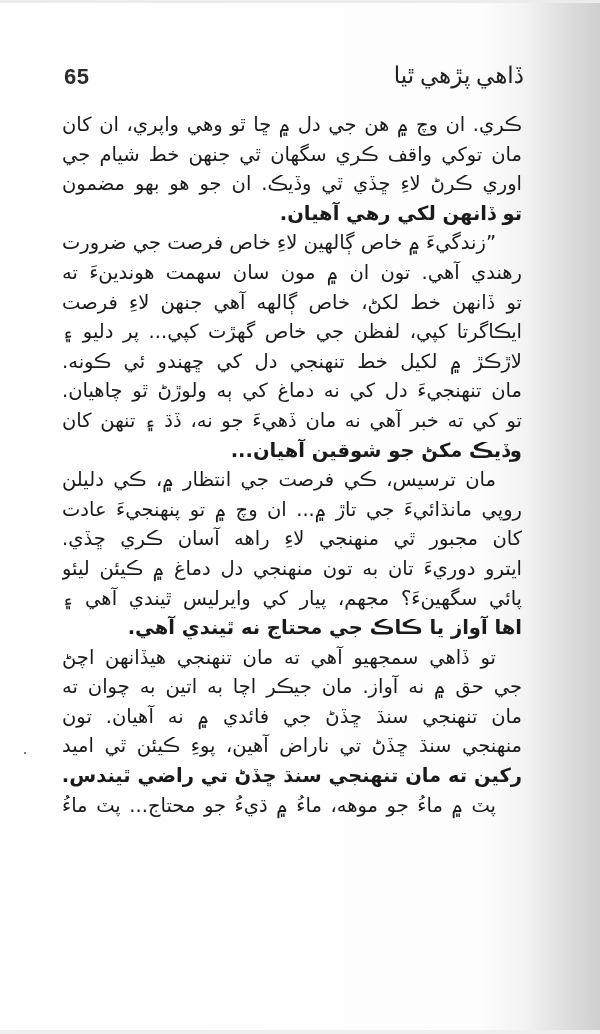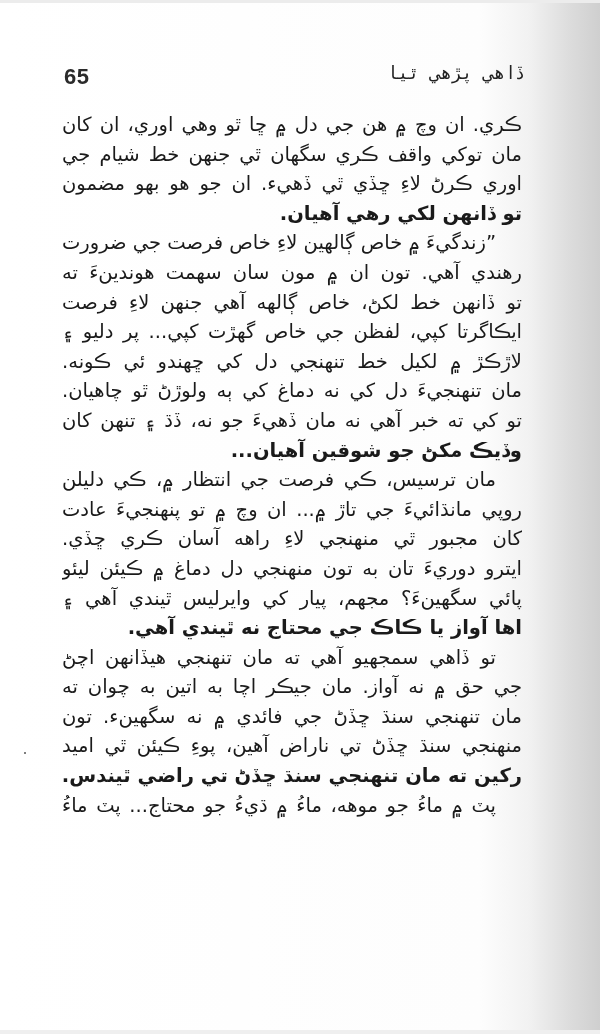--- a/index.html
+++ b/index.html
@@ -34,22 +34,22 @@
       font-weight: bold;
       color: #2b2b2b;
       letter-spacing: 0.5px;
       text-align: center;
     }
     .running-head {
       position: absolute;
       right: 76px;
       top: 62px;
       direction: rtl;
-      font-family: Liberation Mono, monospace;
-      font-size: 18px;
+      font-family: Liberation Serif, serif;
+      font-size: 23px;
       color: #222;
       white-space: nowrap;
     }
     .body-text {
       position: absolute;
       left: 62px;
       width: 460px;
       top: 110px;
       direction: rtl;
       font-family: "DejaVu Sans", sans-serif;
@@ -82,44 +82,44 @@
 <body>
 
 <div class="page">
   <div class="top-edge"></div>
 
   <div class="page-number">65</div>
   <div class="running-head">ڏاهي پڙهي ٿيا</div>
 
   <div class="body-text">
 
-    <div class="line">ڪري. ان وچ ۾ هن جي دل ۾ ڇا ٿو وهي اوري، ان کان</div>
+    <div class="line">ڪري. ان وچ ۾ هن جي دل ۾ ڇا ٿو وهي واپري، ان کان</div>
     <div class="line">مان توکي واقف ڪري سگهان ٿي جنهن خط شيام جي</div>
-    <div class="line">اوري ڪرڻ لاءِ ڇڏي ٿي ڏهيء. ان جو هو بهو مضمون</div>
+    <div class="line">اوري ڪرڻ لاءِ ڇڏي ٿي وڏيڪ. ان جو هو بهو مضمون</div>
     <div class="line last">تو ڏانهن لکي رهي آهيان.</div>
 
     <div class="line indent">”زندگيءَ ۾ خاص ڳالهين لاءِ خاص فرصت جي ضرورت</div>
     <div class="line">رهندي آهي. تون ان ۾ مون سان سهمت هوندينءَ ته</div>
     <div class="line">تو ڏانهن خط لکڻ، خاص ڳالهه آهي جنهن لاءِ فرصت</div>
     <div class="line">ايڪاگرتا کپي، لفظن جي خاص گهڙت کپي... پر دليو ۽</div>
     <div class="line">لاڙڪڙ ۾ لکيل خط تنهنجي دل کي ڇهندو ئي ڪونه.</div>
     <div class="line">مان تنهنجيءَ دل کي نه دماغ کي ٻه ولوڙڻ ٿو چاهيان.</div>
     <div class="line">تو کي ته خبر آهي نه مان ڏهيءَ جو نه، ڏڌ ۽ تنهن کان</div>
     <div class="line last">وڏيڪ مکڻ جو شوقين آهيان...</div>
 
     <div class="line indent">مان ترسيس، ڪي فرصت جي انتظار ۾، ڪي دليلن</div>
     <div class="line">روپي مانڌائيءَ جي تاڙ ۾... ان وچ ۾ تو پنهنجيءَ عادت</div>
     <div class="line">کان مجبور ٿي منهنجي لاءِ راهه آسان ڪري ڇڏي.</div>
     <div class="line">ايترو دوريءَ تان به تون منهنجي دل دماغ ۾ ڪيئن ليئو</div>
     <div class="line">پائي سگهينءَ؟ مجھم، پيار کي وايرليس ٿيندي آهي ۽</div>
     <div class="line last">اها آواز يا ڪاڪ جي محتاج نه ٿيندي آهي.</div>
 
     <div class="line indent">تو ڏاهي سمجهيو آهي ته مان تنهنجي هيڏانهن اچڻ</div>
     <div class="line">جي حق ۾ نه آواز. مان جيڪر اچا به اتين به چوان ته</div>
-    <div class="line">مان تنهنجي سنڌ ڇڏڻ جي فائدي ۾ نه سگهينء. تون</div>
+    <div class="line">مان تنهنجي سنڌ ڇڏڻ جي فائدي ۾ نه آهيان. تون</div>
     <div class="line">منهنجي سنڌ ڇڏڻ تي ناراض آهين، پوءِ ڪيئن ٿي اميد</div>
     <div class="line last">رکين ته مان تنهنجي سنڌ ڇڏڻ تي راضي ٿيندس.</div>
 
     <div class="line indent">پٽ ۾ ماءُ جو موهه، ماءُ ۾ ڌيءُ جو محتاج... پٽ ماءُ</div>
   </div>
 
   <span class="speck" style="left:24px; top:752px;"></span>
   <span class="speck" style="left:360px; top:186px; background:#999;"></span>
 
   <div class="bottom-edge"></div>

